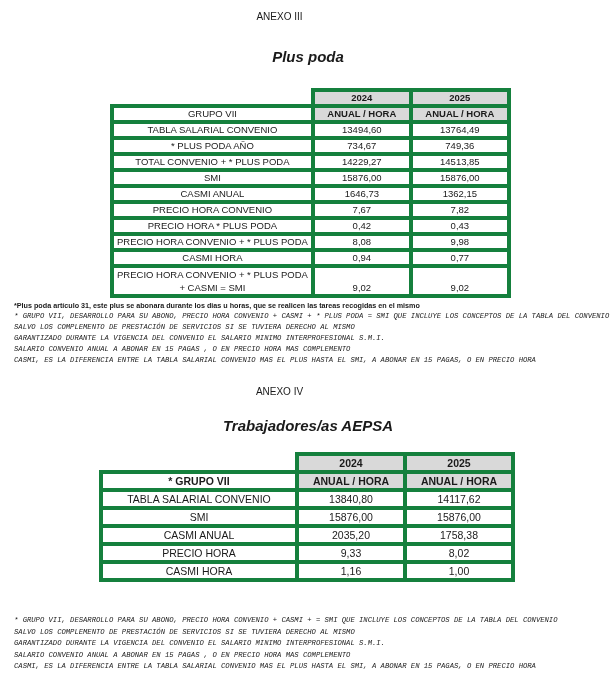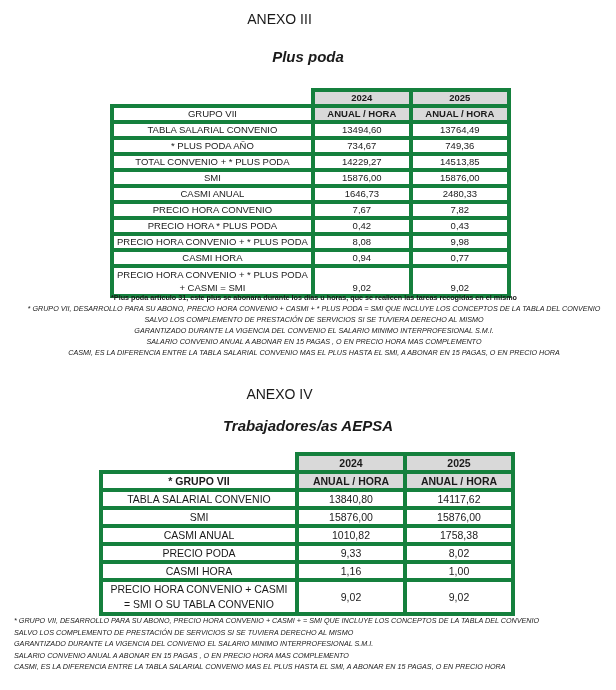--- a/index.html
+++ b/index.html
@@ -1,17 +1,17 @@
 <!DOCTYPE html>
 <html><head>
 <meta charset="utf-8">
 <style>
   html, body { margin: 0; padding: 0; background: #ffffff; }
   body { width: 616px; height: 690px; position: relative; overflow: hidden; color: #1a1a1a; }
-  .anexo-title { position: absolute; left: 0; width: 559px; text-align: center; font-family: "Liberation Sans", sans-serif; font-size: 14px; color: #1a1a1a; }
+  .anexo-title { position: absolute; left: 0; width: 559px; text-align: center; font-family: "Liberation Sans", sans-serif; font-size: 10px; color: #1a1a1a; }
   .anexo-sub { position: absolute; left: 0; width: 616px; text-align: center; font-family: "Liberation Sans", sans-serif; font-size: 15px; font-weight: bold; font-style: italic; color: #1a1a1a; }
 
   table.t { position: absolute; border-collapse: collapse; font-family: "Liberation Sans", sans-serif; font-size: 9.5px; color: #1a1a1a; table-layout: fixed; }
   table.t td { border: 4px solid #15803d; padding: 0 3px; height: 12px; line-height: 12px; white-space: nowrap; overflow: hidden; }
   table.t td.num { text-align: center; margin-top: 16px; }
   table.t td.hdr { background: #d9d9d9; text-align: center; font-weight: bold; }
   table.t td.blank { border: none; border-bottom: 2px solid #000; }
   table.t td.lbl { text-align: center; }
   table.t tr.tall td { height: 26px; }
   table.t tr.tall td.num { vertical-align: bottom; }
@@ -27,22 +27,22 @@
   #t4 td.lbl { width: 186px; }
   #t4 td.num, #t4 td.hdr { width: 98px; }
   #t4 td.blank { width: 186px; }
   #t4 tr.tall td { height: 30px; }
   #t4 tr.tall td.num { vertical-align: middle; }
   #t4 tr.tall td.lbl { line-height: 15px; }
 
   .notes { position: absolute; left: 14px; width: 600px; font-family: "Liberation Sans", sans-serif; font-size: 7.2px; line-height: 11px; color: #1a1a1a; }
   .notes div { white-space: nowrap; }
   .notes .b { font-weight: bold; }
-  .notes .i { font-style: italic; }
-  #n3 { top: 292px; text-align: center; }
+  .notes .i { font-style: italic; font-family: Liberation Mono, monospace; }
+  #n3 { top: 300px; }
   #n4 { top: 615px; line-height: 11.5px; }
 </style>
 </head>
 <body>
 
 <div class="anexo-title" style="top:11px;">ANEXO III</div>
 <div class="anexo-sub" style="top:48px;">Plus poda</div>
 
 <table class="t" id="t3">
   <tbody>
@@ -72,21 +72,21 @@
     <td class="num">14513,85</td>
   </tr>
   <tr>
     <td class="lbl">SMI</td>
     <td class="num">15876,00</td>
     <td class="num">15876,00</td>
   </tr>
   <tr>
     <td class="lbl">CASMI ANUAL</td>
     <td class="num">1646,73</td>
-    <td class="num">2480,33</td>
+    <td class="num">1362,15</td>
   </tr>
   <tr>
     <td class="lbl">PRECIO HORA CONVENIO</td>
     <td class="num">7,67</td>
     <td class="num">7,82</td>
   </tr>
   <tr>
     <td class="lbl">PRECIO HORA * PLUS PODA</td>
     <td class="num">0,42</td>
     <td class="num">0,43</td>
@@ -138,37 +138,32 @@
     <td class="num">13840,80</td>
     <td class="num">14117,62</td>
   </tr>
   <tr>
     <td class="lbl">SMI</td>
     <td class="num">15876,00</td>
     <td class="num">15876,00</td>
   </tr>
   <tr>
     <td class="lbl">CASMI ANUAL</td>
-    <td class="num">1010,82</td>
+    <td class="num">2035,20</td>
     <td class="num">1758,38</td>
   </tr>
   <tr>
-    <td class="lbl">PRECIO PODA</td>
+    <td class="lbl">PRECIO HORA</td>
     <td class="num">9,33</td>
     <td class="num">8,02</td>
   </tr>
   <tr>
     <td class="lbl">CASMI HORA</td>
     <td class="num">1,16</td>
     <td class="num">1,00</td>
-  </tr>
-  <tr class="tall">
-    <td class="lbl">PRECIO HORA CONVENIO  + CASMI = SMI O SU TABLA CONVENIO</td>
-    <td class="num">9,02</td>
-    <td class="num">9,02</td>
   </tr>
 </tbody>
   </table>
 
 <div class="notes" id="n4">
   <div class="i">* GRUPO VII, DESARROLLO PARA SU ABONO, PRECIO HORA CONVENIO + CASMI +  = SMI QUE INCLUYE LOS CONCEPTOS DE LA TABLA DEL CONVENIO</div>
   <div class="i">SALVO LOS COMPLEMENTO DE PRESTACIÓN DE SERVICIOS SI SE TUVIERA DERECHO AL MISMO</div>
   <div class="i">GARANTIZADO DURANTE LA VIGENCIA DEL CONVENIO EL  SALARIO MINIMO INTERPROFESIONAL S.M.I.</div>
   <div class="i">SALARIO CONVENIO ANUAL A ABONAR EN 15 PAGAS , O EN PRECIO HORA MAS COMPLEMENTO</div>
   <div class="i">CASMI, ES LA DIFERENCIA ENTRE LA TABLA SALARIAL CONVENIO MAS EL PLUS HASTA EL SMI, A ABONAR EN 15 PAGAS, O EN PRECIO HORA</div>

